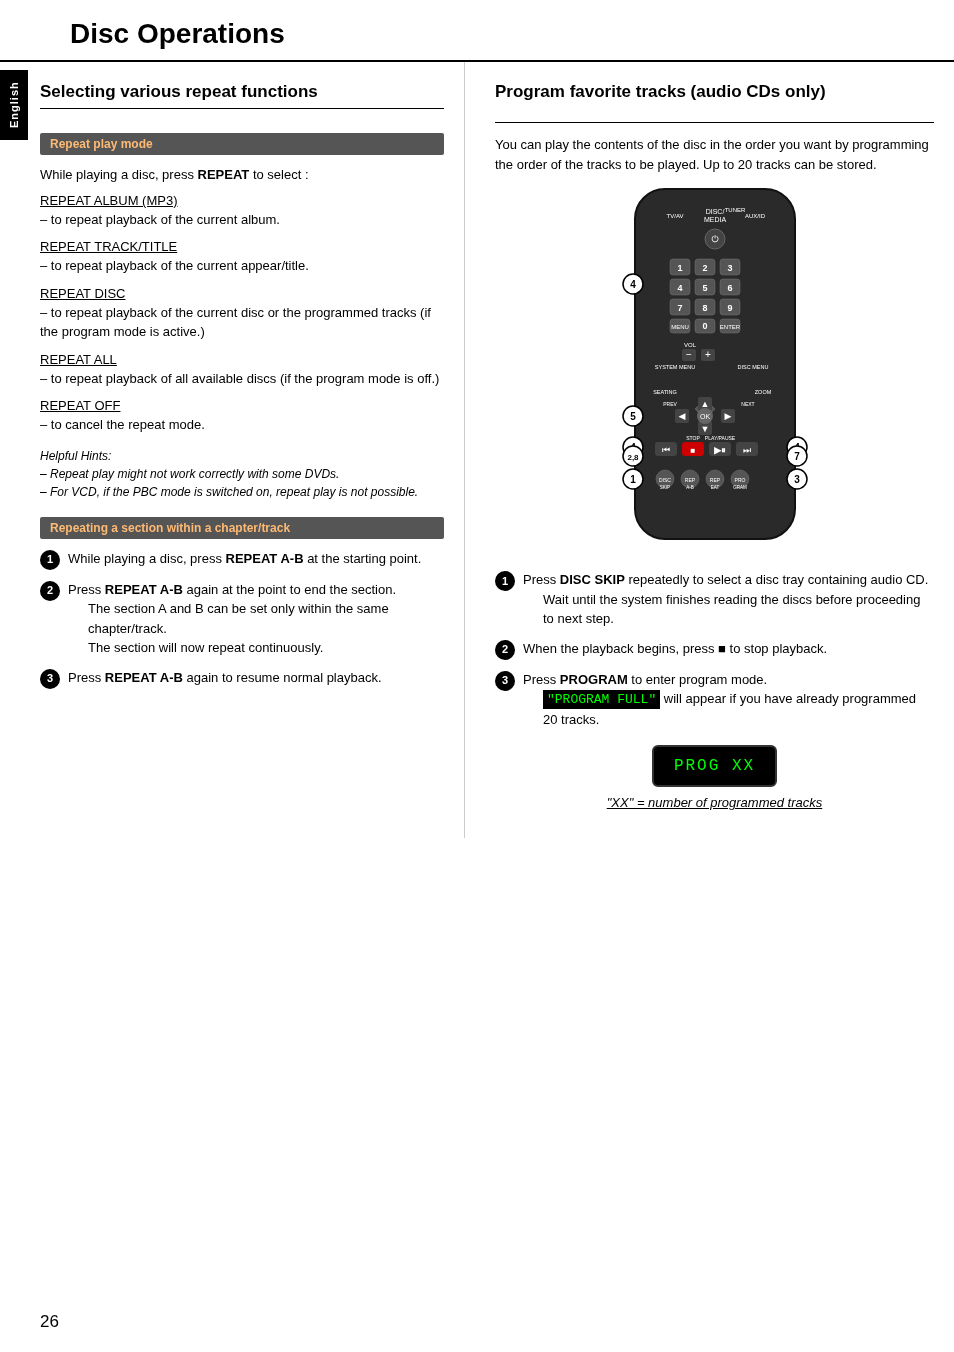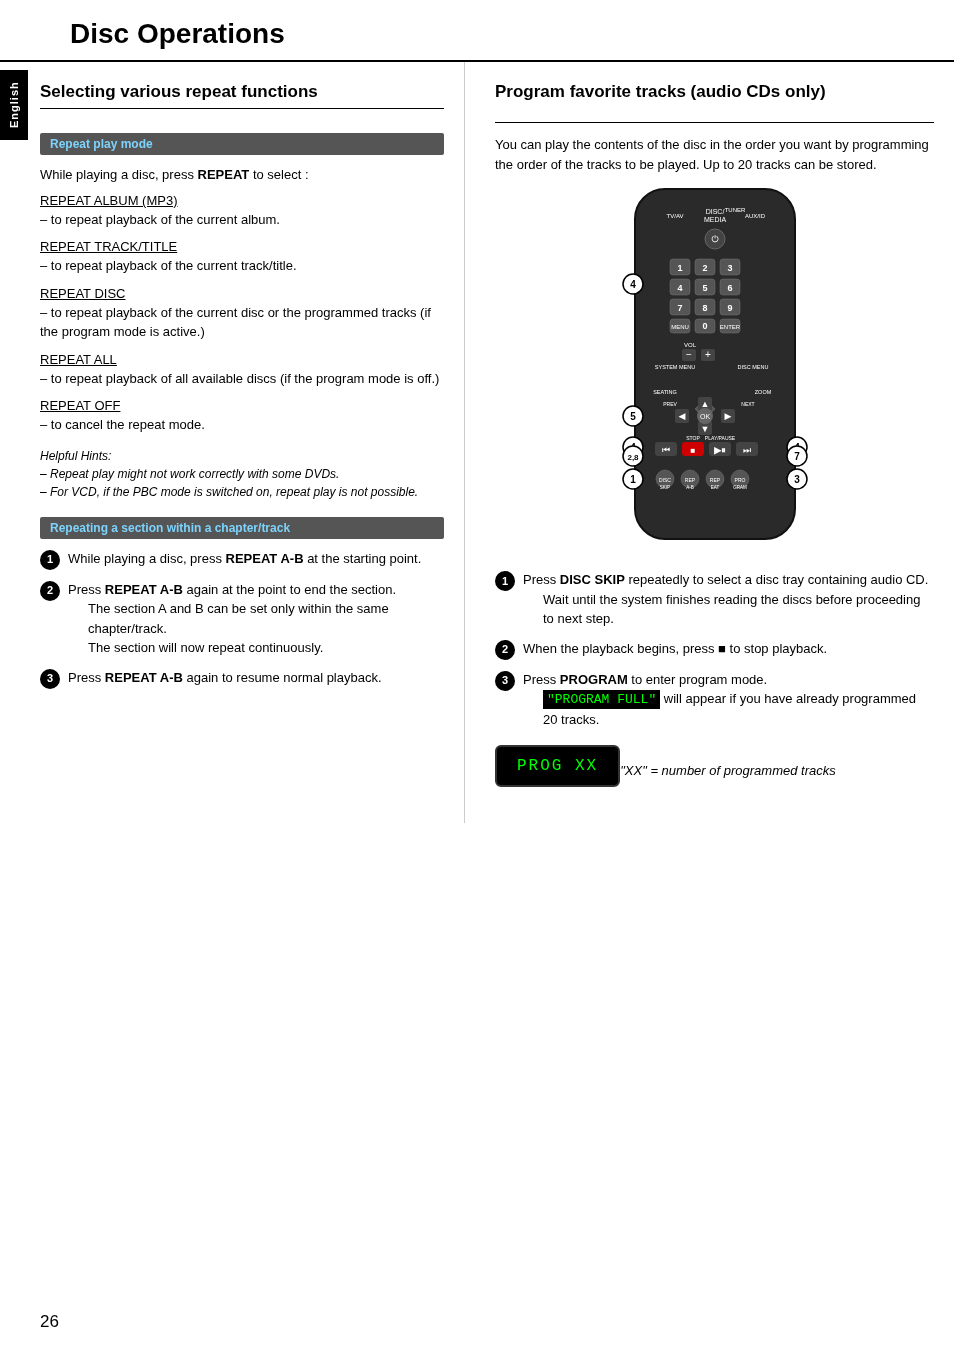--- a/index.html
+++ b/index.html
@@ -76,21 +76,21 @@
     .section-title {
       font-size: 17px;
       font-weight: bold;
       margin-bottom: 24px;
       border-bottom: 1px solid #000;
       padding-bottom: 6px;
     }
 
     .subsection-header {
       background: #555;
-      color: #7dd3fc;
+      color: #fdba74;
       font-size: 12px;
       font-weight: bold;
       padding: 4px 10px;
       margin-bottom: 10px;
       border-radius: 2px;
     }
 
     .body-text {
       font-size: 13px;
       line-height: 1.5;
@@ -174,23 +174,24 @@
     
     .remote-container {
       display: flex;
       justify-content: center;
       margin: 10px 0 16px 0;
     }
 
     
     .prog-display-container {
       display: flex;
-      flex-direction: row;
+      flex-direction: column;
       align-items: center;
       margin: 16px 0 8px 0;
+      text-decoration: underline;
     }
 
     .prog-display {
       background: #000;
       color: #0f0;
       font-family: 'Courier New', monospace;
       font-size: 16px;
       padding: 10px 20px;
       border-radius: 6px;
       border: 2px solid #333;
@@ -243,21 +244,21 @@
       </p>
 
 
       <div class="repeat-item">
         <span class="repeat-item-title">REPEAT ALBUM (MP3)</span>
         <div class="repeat-item-desc">– to repeat playback of the current album.</div>
       </div>
 
       <div class="repeat-item">
         <span class="repeat-item-title">REPEAT TRACK/TITLE</span>
-        <div class="repeat-item-desc">– to repeat playback of the current track/title.</div>
+        <div class="repeat-item-desc">– to repeat playback of the current appear/title.</div>
       </div>
 
       <div class="repeat-item">
         <span class="repeat-item-title">REPEAT DISC</span>
         <div class="repeat-item-desc">– to repeat playback of the current disc or the programmed tracks (if the program mode is active.)</div>
       </div>
 
       <div class="repeat-item">
         <span class="repeat-item-title">REPEAT ALL</span>
         <div class="repeat-item-desc">– to repeat playback of all available discs (if the program mode is off.)</div>

